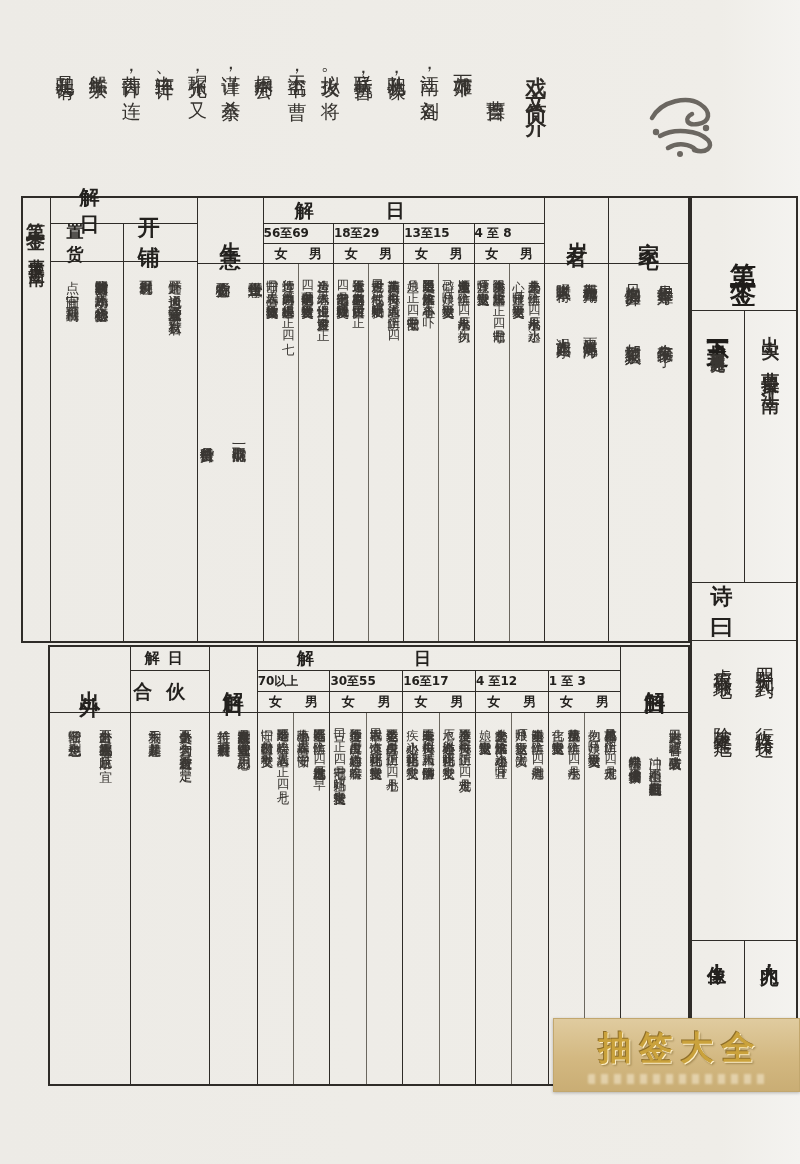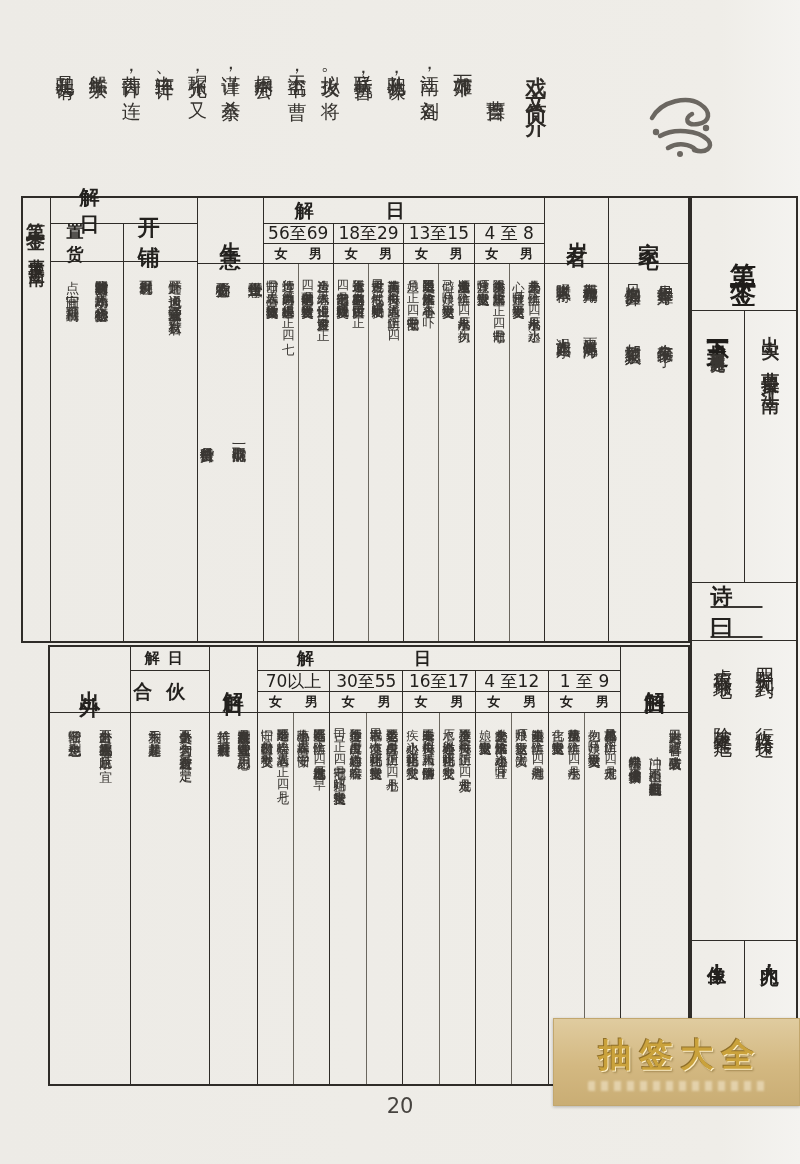--- a/index.html
+++ b/index.html
@@ -26,21 +26,21 @@
   .col:last-child{border-left:none;}
   .head{height:66px;border-bottom:1.5px solid var(--ink);display:flex;align-items:center;justify-content:center;}
   .head .v{font-weight:700;letter-spacing:6px;font-size:21px;color:#23211e;}
   .body{flex:1;display:flex;flex-direction:row-reverse;justify-content:space-evenly;padding-top:7px;}
   .spread{direction:rtl;text-align:center;font-weight:700;color:#23211e;}
 
   .group-top{border-bottom:1px solid var(--ink);display:flex;align-items:center;justify-content:center;}
   .age-row{flex:1;display:flex;flex-direction:row-reverse;}
   .age-cell{flex:1;border-left:1px solid var(--ink);display:flex;flex-direction:column;}
   .age-cell:last-child{border-left:none;}
-  .age-head{border-bottom:1px solid var(--ink);font-size:17px;font-weight:400;text-align:center;color:#23211e;}
+  .age-head{border-bottom:1px solid var(--ink);font-size:12px;font-weight:700;text-align:left;color:#23211e;}
   .mf-row{border-bottom:1.5px solid var(--ink);display:flex;flex-direction:row-reverse;
           justify-content:space-around;font-size:13px;font-weight:700;color:#23211e;}
   .age-body{flex:1;display:flex;flex-direction:row-reverse;}
   .half{flex:1;display:flex;flex-direction:row-reverse;justify-content:space-evenly;padding-top:6px;}
   .half.female{border-right:1px solid #6b675f;}
   .age-body .vline{font-size:12.5px;line-height:1.06;}
 
   
   #t1{left:21px;top:196px;width:669px;height:447px;}
   #t1 .group-top{height:26px;}
@@ -80,30 +80,30 @@
   .sp:first-child{border-top:none;}
   #sp-title{height:112px;display:flex;align-items:center;justify-content:center;}
   #sp-title .v{font-size:26px;font-weight:800;letter-spacing:6px;color:#1f1d1a;}
   #sp-subject{height:272px;display:flex;flex-direction:row-reverse;}
   .sp-sub{flex:1;display:flex;justify-content:center;padding-top:10px;}
   .sp-sub:first-child{border-left:1px solid var(--ink);border-left-width:0;}
   .sp-sub:last-child{border-right:1px solid var(--ink);}
   #sp-subject-text{font-size:18px;letter-spacing:6px;font-weight:600;color:#2c2925;}
   #sp-verdict{font-size:22px;font-weight:800;letter-spacing:2px;color:#1f1d1a;}
   #sp-verdict-sub{font-size:14.5px;font-weight:600;margin-inline-start:12px;letter-spacing:1px;}
-  #sp-poem-label{height:58px;display:flex;align-items:center;justify-content:center;text-decoration:underline;}
+  #sp-poem-label{height:58px;display:flex;align-items:center;justify-content:center;}
   #sp-poem{height:300px;display:flex;flex-direction:row-reverse;justify-content:space-evenly;padding-top:12px;}
   #sp-poem .vline{font-size:19px;letter-spacing:3px;line-height:1.12;color:#2c2925;}
   #sp-omen{flex:1;display:flex;flex-direction:row-reverse;}
   .omen-cell{flex:1;display:flex;justify-content:center;padding-top:8px;}
   .omen-cell:last-child{border-right:1px solid var(--ink);}
   .omen-cell .v{font-size:19px;font-weight:700;letter-spacing:2px;color:#23211e;}
 
   
-  #banner{position:absolute;left:553px;top:1018px;width:247px;height:88px;z-index:9;
+  #banner{position:absolute;left:553px;top:1018px;width:247px;height:74px;z-index:9;
           background:linear-gradient(180deg,#e0cca0,#d3b881 55%,#c9ad74);
           box-shadow:inset 0 0 0 1px #c2a76e,0 1px 3px rgba(0,0,0,.25);
           display:flex;flex-direction:column;align-items:center;justify-content:center;}
   #banner-title{font-size:33px;font-weight:800;letter-spacing:8px;padding-left:8px;color:#caa23c;
      text-shadow:-1px -1px 0 #8f6f29,1px 1px 0 #fff0c8,2px 2px 2px rgba(96,70,15,.45);}
   #banner-sub{width:72%;height:10px;margin-top:3px;opacity:.5;border-radius:2px;filter:blur(1px);
      background:repeating-linear-gradient(90deg,rgba(255,250,235,.85) 0 7px,rgba(205,180,130,.2) 7px 13px);}
   #pagenum{position:absolute;left:0;right:0;top:1094px;text-align:center;font-size:21px;color:#46433f;}
 </style>
 </head>
@@ -306,21 +306,21 @@
         </div>
     </div>
 
     <div class="col" style="width:366px;">
       <div class="group-top">
         <span class="spread" style="font-size:17px;letter-spacing:100px;padding-right:50px;">解日</span>
       </div>
       <div class="age-row">
 
         <div class="age-cell">
-          <div class="age-head">1 至 9</div>
+          <div class="age-head">1 至 3</div>
           <div class="mf-row">
             <span>男</span>
             <span>女</span>
           </div>
           <div class="age-body">
             <div class="half male">
                 <div class="vline">小儿根苗虽足养　但防正　四　七月灾难</div>
                 <div class="vline">勿抱　吓月娘　交秋返运平安</div>
               </div>
             <div class="half female">
@@ -469,15 +469,14 @@
         <span class="v">生像：</span>
       </div>
     </div>
   </div>
 
   <div id="banner">
     <div id="banner-title">抽签大全</div>
     <div id="banner-sub"></div>
   </div>
 
-  <div id="pagenum">20</div>
 
 </div>
 
 </body></html>

